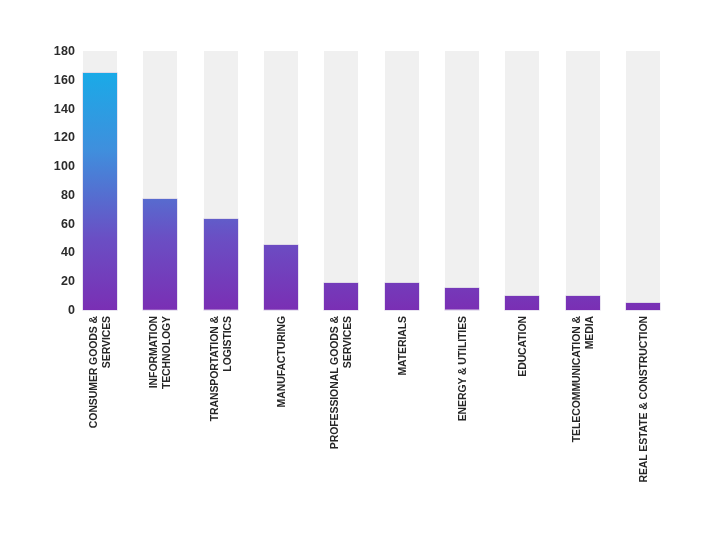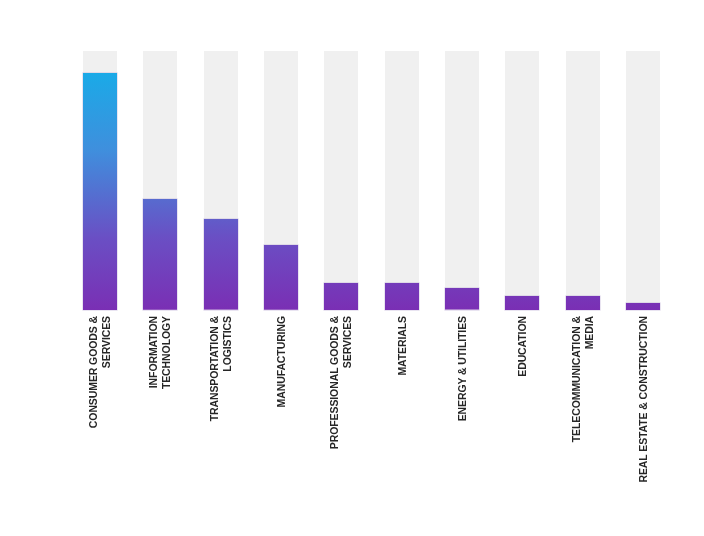--- a/index.html
+++ b/index.html
@@ -108,20 +108,32 @@
   }
   .cat-text .ln {
     display: block;
   }
 </style>
 </head>
 <body>
 
 <div id="chart-root">
 
+  <div class="y-axis">
+      <div class="y-tick" style="top: 0px;">180</div>
+      <div class="y-tick" style="top: 28.7778px;">160</div>
+      <div class="y-tick" style="top: 57.5556px;">140</div>
+      <div class="y-tick" style="top: 86.3333px;">120</div>
+      <div class="y-tick" style="top: 115.111px;">100</div>
+      <div class="y-tick" style="top: 143.889px;">80</div>
+      <div class="y-tick" style="top: 172.667px;">60</div>
+      <div class="y-tick" style="top: 201.444px;">40</div>
+      <div class="y-tick" style="top: 230.222px;">20</div>
+      <div class="y-tick" style="top: 259px;">0</div>
+    </div>
 
   <div class="plot-area">
       <div class="bar-slot" style="left: 0px;">
         <div class="bar-bg"></div>
         <div class="bar-fill" style="height: 237.417px; background-size: 100% 259px; background-position: left bottom;"></div>
       </div>
       <div class="bar-slot" style="left: 60px;">
         <div class="bar-bg"></div>
         <div class="bar-fill" style="height: 110.794px; background-size: 100% 259px; background-position: left bottom;"></div>
       </div>

